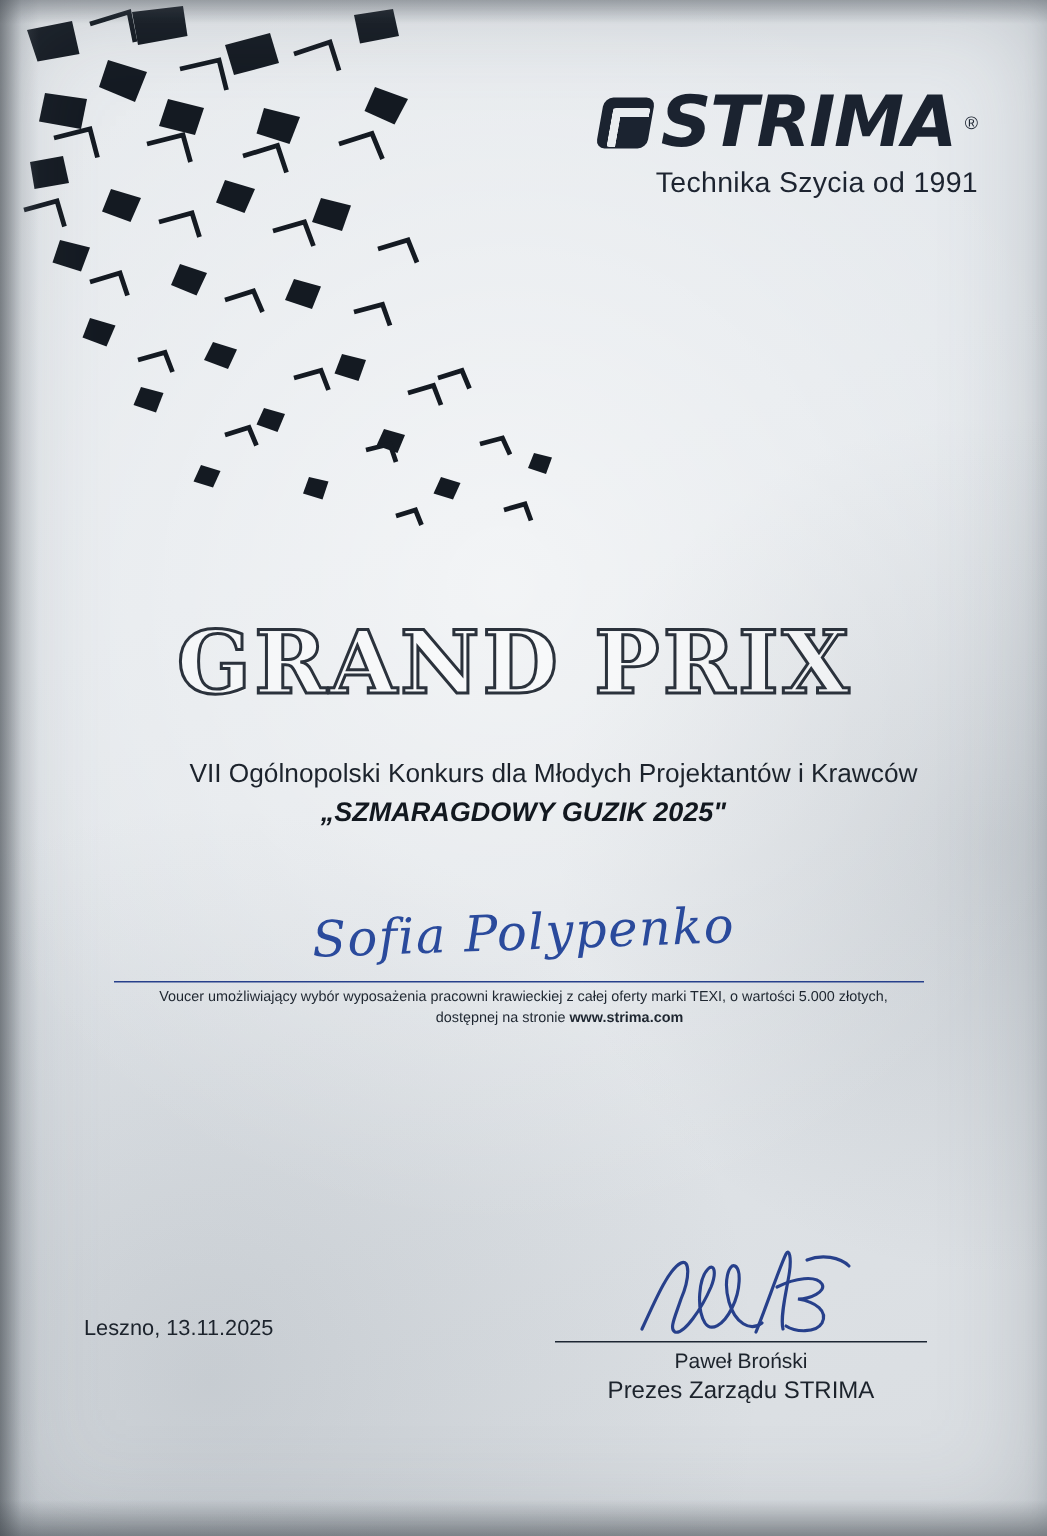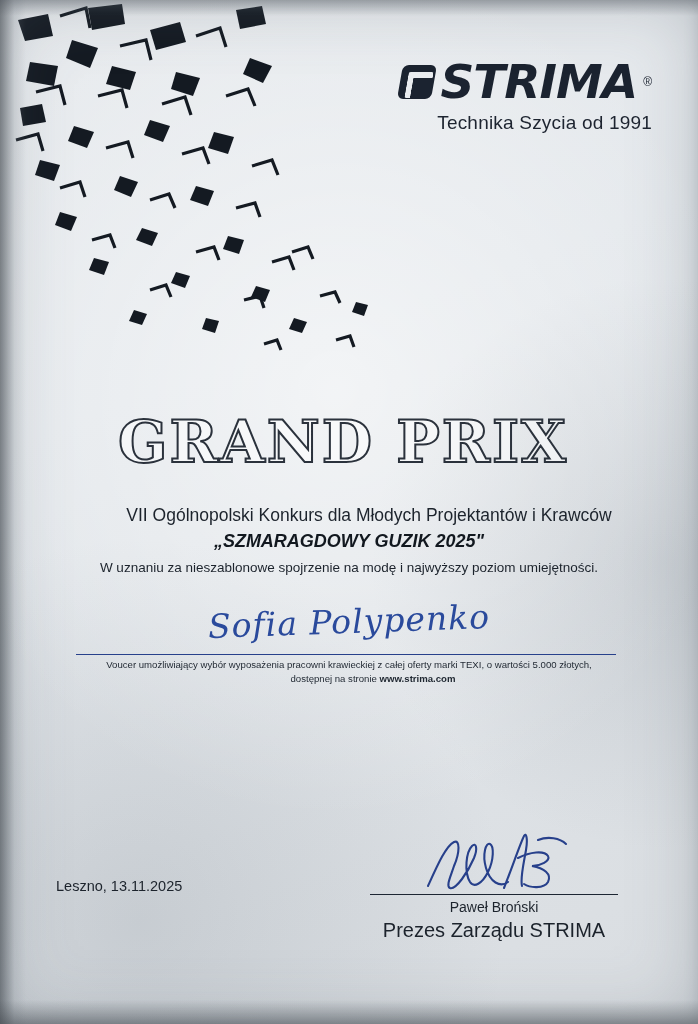--- a/index.html
+++ b/index.html
@@ -236,21 +236,21 @@
     text-align: center;
     font-size: 14px;
     color: #1c232c;
   }
   .signer-title {
     position: absolute;
     left: 370px;
     width: 248px;
     top: 919px;
     text-align: center;
-    font-size: 20px;
+    font-size: 16px;
     color: #1c232c;
   }
 </style>
 </head>
 <body>
 
 <div class="page">
 
   <div class="paper-shade"></div>
 
@@ -316,21 +316,20 @@
       <span class="logo-word">STRIMA</span>
       <span class="logo-reg">®</span>
     </div>
     <div class="logo-tag">Technika Szycia od 1991</div>
   </div>
 
   <div class="grand-prix">GRAND PRIX</div>
 
   <div class="line-1">VII Ogólnopolski Konkurs dla Młodych Projektantów i Krawców</div>
   <div class="line-2">„SZMARAGDOWY GUZIK 2025"</div>
-  <div class="line-3">W uznaniu za nieszablonowe spojrzenie na modę i najwyższy poziom umiejętności.</div>
 
   <div class="winner-signature">Sofia Polypenko</div>
   <div class="winner-sign-line"></div>
 
   <div class="voucher-1">Voucer umożliwiający wybór wyposażenia pracowni krawieckiej z całej oferty marki TEXI, o wartości 5.000 złotych,</div>
   <div class="voucher-2">
     <span>dostępnej na stronie </span><b>www.strima.com</b>
   </div>
 
   <div class="place-date">Leszno, 13.11.2025</div>

